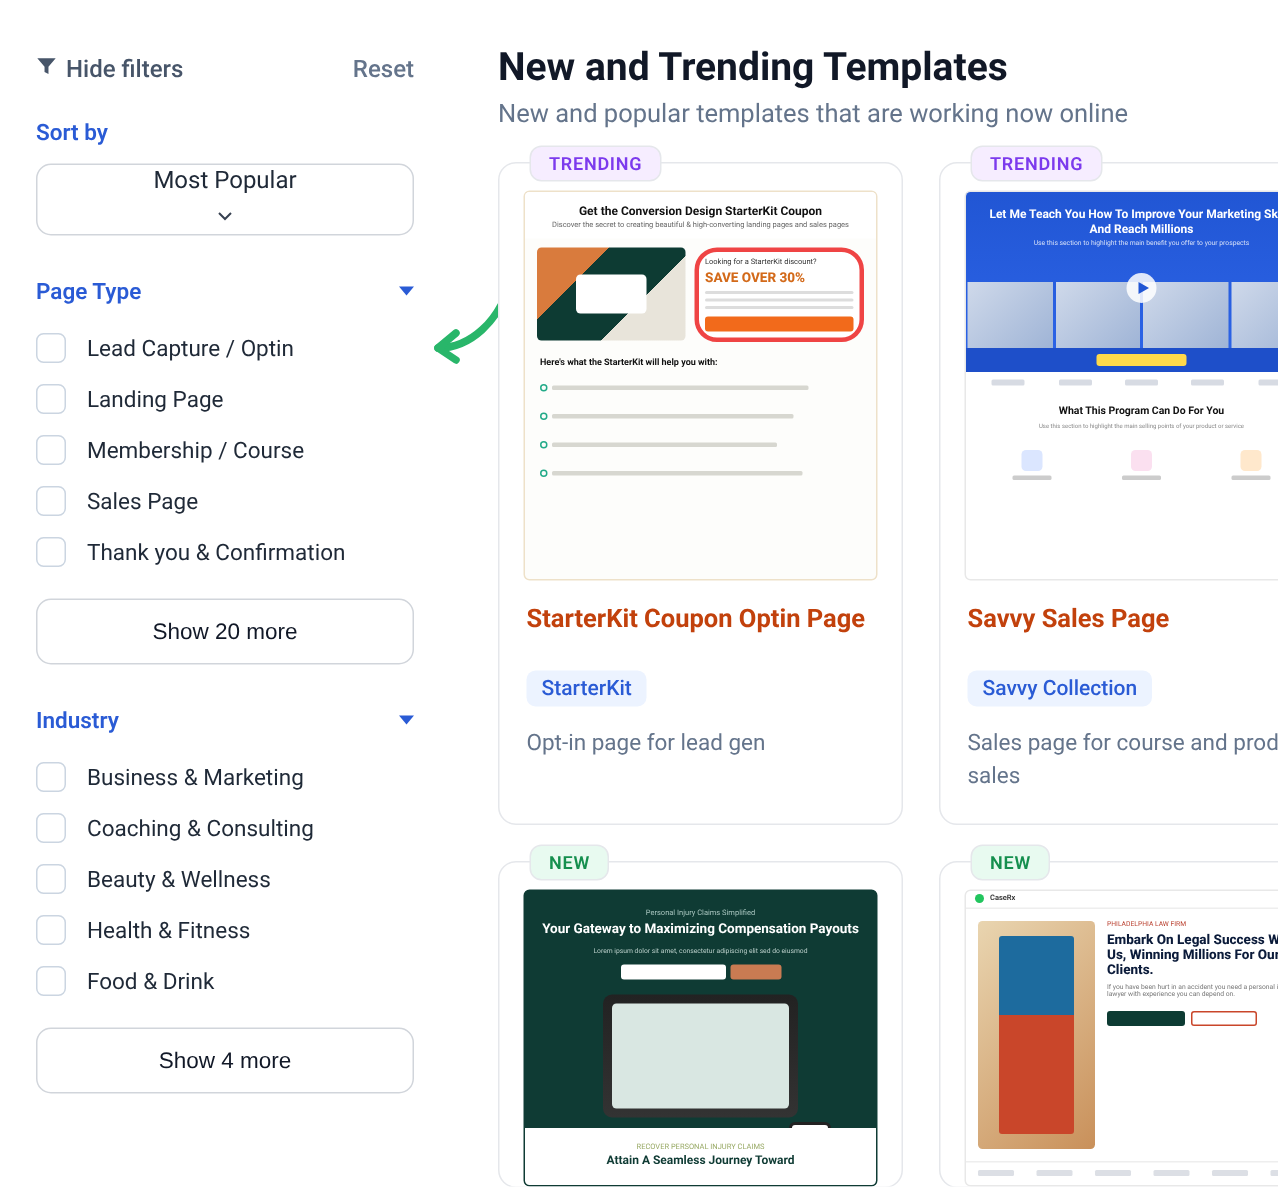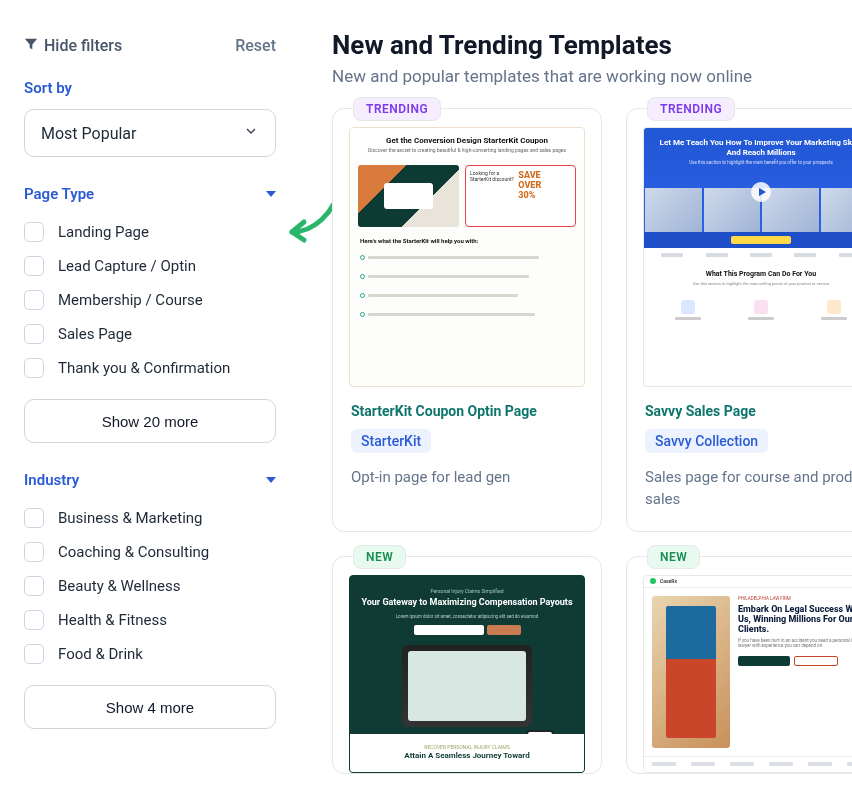--- a/index.html
+++ b/index.html
@@ -64,20 +64,21 @@
     align-items: center;
     justify-content: space-between;
     border: 1px solid #d1d5db;
     border-radius: 10px;
     height: 48px;
     padding: 0 16px;
     font-size: 16px;
     color: #1f2937;
     cursor: pointer;
     margin-bottom: 28px;
+    flex-direction: column;
   }
   .chevron svg { width: 16px; height: 16px; stroke: #374151; stroke-width: 2; fill: none; }
   .filter-group { margin-bottom: 28px; }
   .check-row {
     display: flex;
     align-items: center;
     gap: 14px;
     height: 34px;
     cursor: pointer;
   }
@@ -155,24 +156,24 @@
   .badge.trending { background: #f6edff; color: #7c3aed; }
   .badge.new { background: #e8faf0; color: #158f4e; }
   .thumb {
     margin: 18px 16px 0 16px;
     border-radius: 4px;
     overflow: hidden;
     position: relative;
   }
   .card-body { padding: 16px 18px 20px 18px; }
   .card-title {
-    font-size: 14px;
+    font-size: 17px;
     font-weight: 700;
-    color: #0f766e;
-    margin-bottom: 10px;
+    color: #c2410c;
+    margin-bottom: 24px;
     white-space: nowrap;
     overflow: hidden;
   }
   .collection-tag {
     display: inline-block;
     background: #ecf3ff;
     color: #2a5bd5;
     font-size: 14px;
     font-weight: 500;
     padding: 4px 10px;
@@ -186,21 +187,21 @@
   }
 
   
   .thumb-a { height: 260px; background: #fdfdfb; border: 1px solid #eee1c9; display:flex; flex-direction:column; }
   .thumb-a .top { background:#fff; padding:8px 10px 6px; text-align:center;}
   .thumb-a .top .h { font-size:8px; font-weight:700; color:#111;}
   .thumb-a .top .s { font-size:5px; color:#666; margin-top:2px;}
   .thumb-a .mid { display:flex; gap:6px; padding:6px 8px; align-items:stretch;}
   .thumb-a .lbox { flex:1; background:linear-gradient(135deg,#d97b3d 30%,#0d3b33 30%,#0d3b33 65%,#e8e4da 65%); border-radius:3px; height:62px; position:relative;}
   .thumb-a .lbox::after{content:"";position:absolute;inset:18px 26px;background:#fff;border-radius:3px;}
-  .thumb-a .rbox { flex:1; background:#fff; border:1px solid #ef4444; border-radius:4px; padding:4px; display:flex; flex-direction:row; gap:3px;}
+  .thumb-a .rbox { flex:1; background:#fff; border:3px solid #ef4444; border-radius:15px; padding:4px; display:flex; flex-direction:column; gap:3px;}
   .thumb-a .rbox .t1{font-size:5px;color:#333;}
   .thumb-a .rbox .save{font-size:9px;font-weight:800;color:#d36a1a;}
   .thumb-a .rbox .line{height:2px;background:#ddd;border-radius:1px;}
   .thumb-a .rbox .btn{height:10px;background:#f26a1b;border-radius:2px;margin-top:2px;}
   .thumb-a .low { padding:4px 10px 8px; }
   .thumb-a .low .lh{font-size:6px;font-weight:700;color:#111;margin-bottom:3px;}
   .thumb-a .low .ll{height:3px;background:#d7d7d0;margin:3px 0;border-radius:1px;}
   .thumb-a .low .ck{display:inline-block;width:5px;height:5px;border:1px solid #2a8;color:#2a8;border-radius:50%;margin-right:3px;vertical-align:middle;}
 
   .thumb-b { height: 260px; background:#fff; border:1px solid #e8e8e8; display:flex;flex-direction:column;}
@@ -283,25 +284,25 @@
       </span>
     </div>
 
     <div class="filter-group">
       <div class="section-label">
         <span>Page Type</span>
         <span class="caret-down"></span>
       </div>
       <div class="check-row">
           <span class="checkbox"></span>
+          <span class="check-label">Lead Capture / Optin</span>
+        </div>
+      <div class="check-row">
+          <span class="checkbox"></span>
           <span class="check-label">Landing Page</span>
-        </div>
-      <div class="check-row">
-          <span class="checkbox"></span>
-          <span class="check-label">Lead Capture / Optin</span>
         </div>
       <div class="check-row">
           <span class="checkbox"></span>
           <span class="check-label">Membership / Course</span>
         </div>
       <div class="check-row">
           <span class="checkbox"></span>
           <span class="check-label">Sales Page</span>
         </div>
       <div class="check-row">

